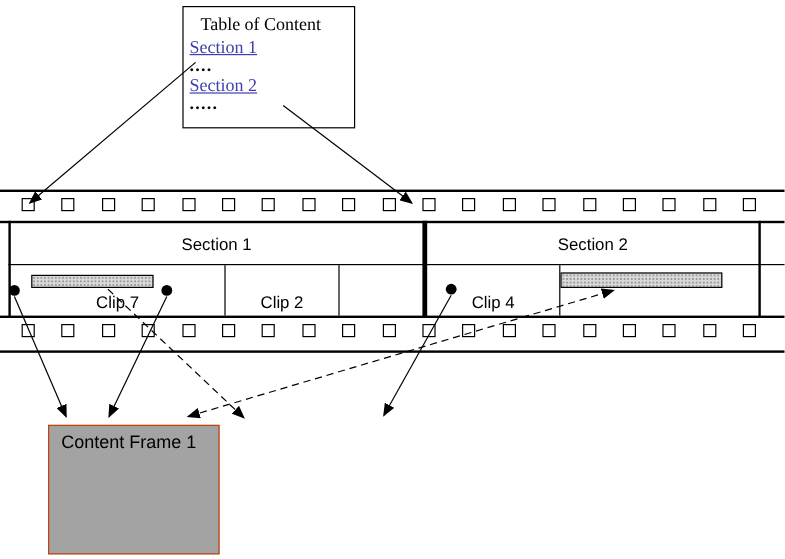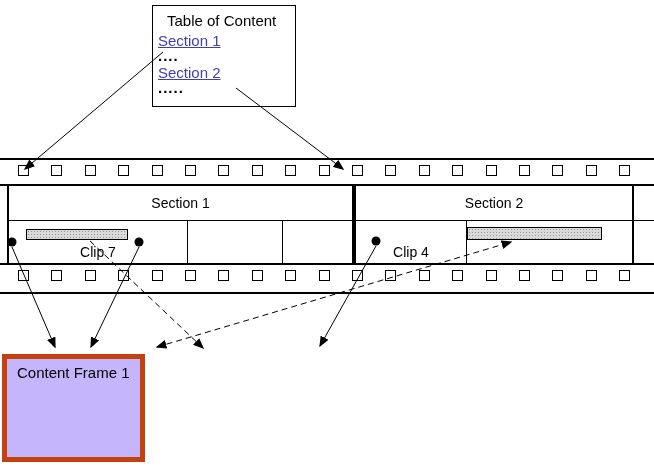--- a/index.html
+++ b/index.html
@@ -25,31 +25,32 @@
   .bar{
     position:absolute;box-sizing:border-box;border:1px solid #000;
     background-color:#d9d9d9;
     background-image:radial-gradient(#999 26%,transparent 27%);
     background-size:3px 3px;
   }
   
   .tocbox{
     position:absolute;left:152px;top:5px;width:144px;height:102px;
     box-sizing:border-box;border:1px solid #000;background:#fff;
-    padding:6px 4px 0 5px;font-size:15px;
+    padding:6px 4px 0 5px;font-size:15px;font-family:Liberation Serif, serif;
   }
   .toc-title{margin-left:9px;line-height:18px;white-space:nowrap;}
   .toc-link{
     display:inline-block;line-height:17px;margin-top:2px;
     color:#3f3fae;text-decoration:underline;cursor:pointer;white-space:nowrap;
   }
   .toc-dots{line-height:13px;font-weight:bold;letter-spacing:1px;color:#000;}
   .frame{
-    position:absolute;box-sizing:border-box;border:5px solid #c2410c;background:#c4b5fd;
+    position:absolute;box-sizing:border-box;border:1px solid #c2410c;background:#a3a3a3;
     font-size:15px;
+    margin-left:38px;
   }
   .frame .flabel{padding:5px 0 0 10px;white-space:nowrap;}
   
   svg.overlay{position:absolute;left:0;top:0;pointer-events:none;}
 </style>
 </head>
 <body>
 
 <div class="stage">
 
@@ -112,20 +113,23 @@
   <div class="cell" style="left:9px;top:186px;width:343px;height:34px">
     <span>Section 1</span>
   </div>
   <div class="cell" style="left:356px;top:186px;width:276px;height:34px">
     <span>Section 2</span>
   </div>
 
   <div class="cell clip" style="left:9px;top:221px;width:178px;height:42px">
     <span>Clip 7</span>
   </div>
+  <div class="cell clip" style="left:188px;top:221px;width:94px;height:42px">
+    <span>Clip 2</span>
+  </div>
   <div class="cell clip" style="left:356px;top:221px;width:110px;height:42px">
     <span>Clip 4</span>
   </div>
 
   <div class="bar" style="left:26px;top:229px;width:102px;height:11px"></div>
   <div class="bar" style="left:467px;top:227px;width:135px;height:13px"></div>
 
   <div class="tocbox">
     <div class="toc-title">Table of Content</div>
     <a class="toc-link">Section 1</a>

